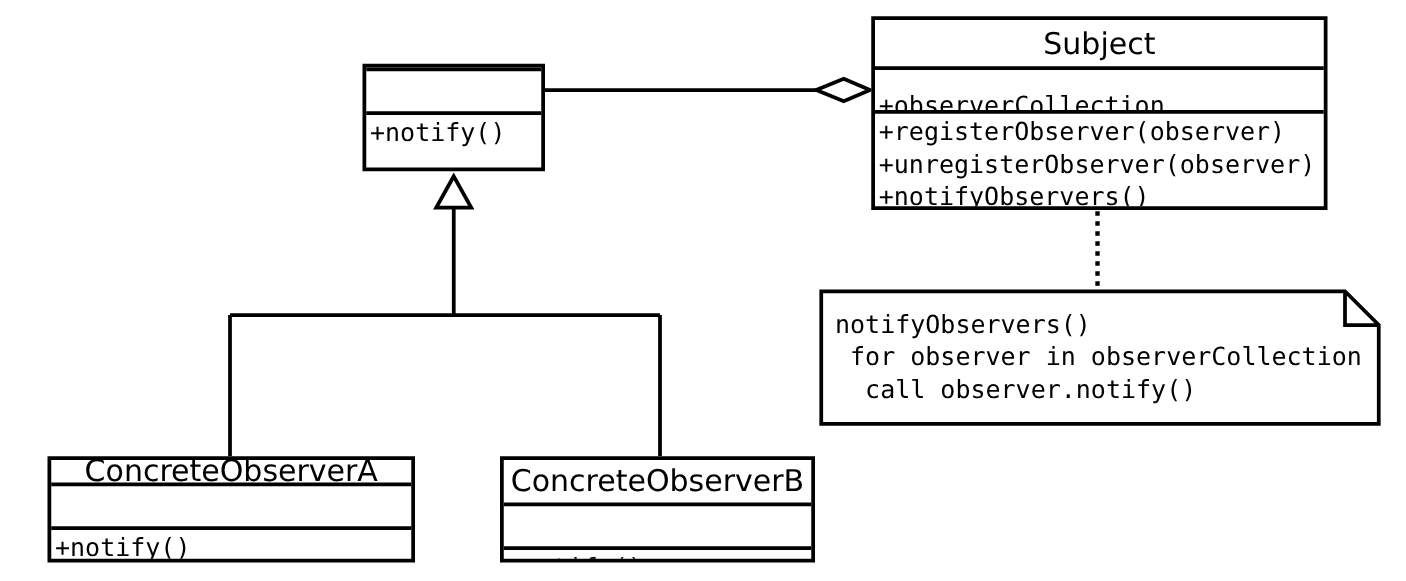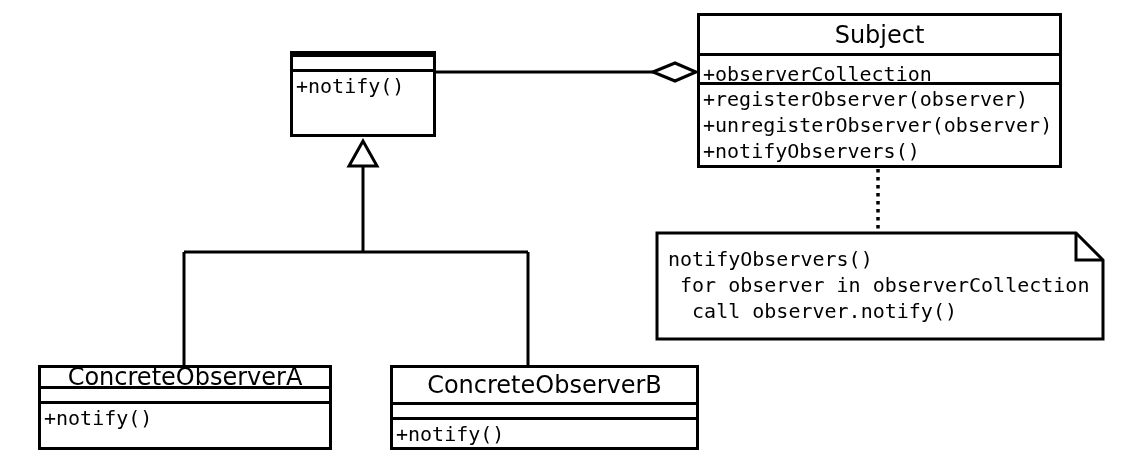--- a/index.html
+++ b/index.html
@@ -38,21 +38,21 @@
     justify-content:center;
     overflow:hidden;
   }
   .cls-attrs{
     box-sizing:border-box;
     border-top:3px solid var(--stroke);
     font-family:"DejaVu Sans Mono",monospace;
     font-size:20px;
     line-height:25px;
     white-space:pre;
-    padding:6px 3px;
+    padding:16px 3px;
     overflow:hidden;
   }
   .cls-methods{
     box-sizing:border-box;
     border-top:3px solid var(--stroke);
     flex:1;
     font-family:"DejaVu Sans Mono",monospace;
     font-size:20px;
     line-height:26px;
     white-space:pre;
@@ -102,21 +102,21 @@
 +unregisterObserver(observer)
 +notifyObservers()</div>
   </div>
 
   <div class="uml-class" style="left:38px;top:365px;width:294px;height:85px">
     <div class="cls-title" style="height:18px">ConcreteObserverA</div>
     <div class="cls-attrs" style="height:13px"></div>
     <div class="cls-methods">+notify()</div>
   </div>
 
-  <div class="uml-class" style="left:390px;top:365px;width:309px;height:85px">
+  <div class="uml-class" style="left:400px;top:365px;width:252px;height:85px">
     <div class="cls-title" style="height:34px">ConcreteObserverB</div>
     <div class="cls-attrs" style="height:13px"></div>
     <div class="cls-methods">+notify()</div>
   </div>
 
   <svg id="note-box" width="452" height="110" viewBox="0 0 452 110">
     <polygon class="stroke fill-white" stroke-width="3" stroke-linejoin="miter" points="2,2 421,2 448,29 448,108 2,108"></polygon>
     <polyline class="stroke no-fill" stroke-width="3" points="421,2 421,29 448,29"></polyline>
   </svg>
   <div id="note-text">notifyObservers()

